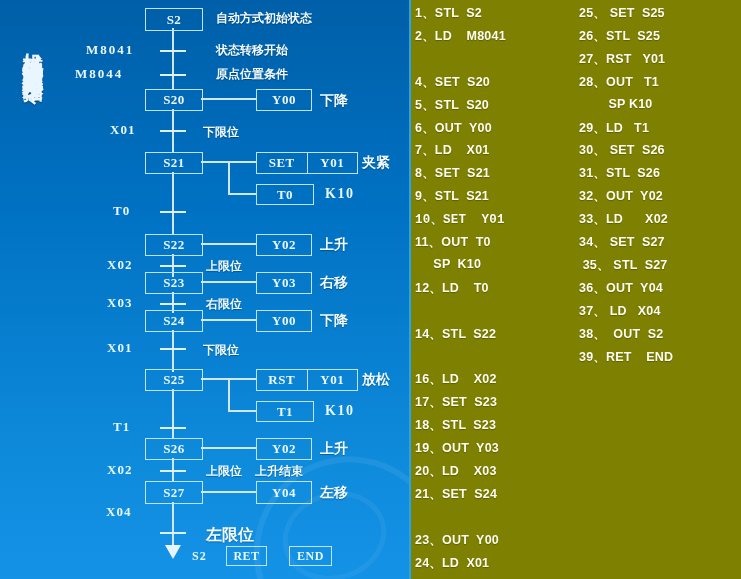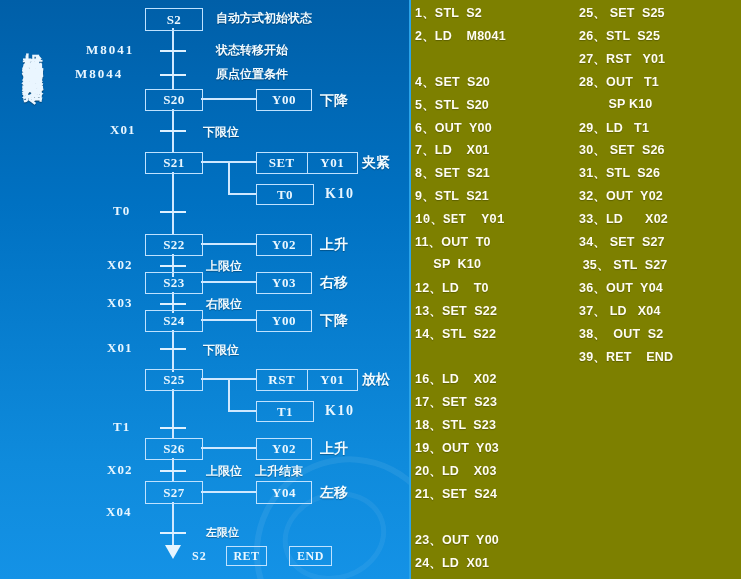--- a/index.html
+++ b/index.html
@@ -58,21 +58,21 @@
   .box .cellA{border-right:1.6px solid #bfe2ff;}
   .lbl{
     position:absolute;color:#e8f6ff;font-family:"Liberation Serif", serif;
     font-size:13px;font-weight:700;letter-spacing:1px;white-space:nowrap;
   }
   .cnlbl{
     position:absolute;color:#f2fbff;font-family:"DejaVu Sans", sans-serif;
     font-size:12px;font-weight:700;white-space:nowrap;
     text-shadow:0 1px 1px rgba(0,0,0,.3);
   }
-  .cnlbl.small{font-size:11px;font-weight:600;}
+  .cnlbl.small{font-size:16px;font-weight:600;}
   .cnlbl.big{font-size:14px;}
   .arrow{
     position:absolute;width:0;height:0;
     border-left:8px solid transparent;border-right:8px solid transparent;
     border-top:14px solid #e6f5ff;
   }
 
   
   #right-panel{
     position:absolute;left:411px;top:0;width:330px;height:579px;
@@ -263,21 +263,20 @@
         <div class="irow" style="top: 73.7px;">4、SET  S20</div>
         <div class="irow" style="top: 96.6px;">5、STL  S20</div>
         <div class="irow" style="top: 119.5px;">6、OUT  Y00</div>
         <div class="irow" style="top: 142.4px;">7、LD    X01</div>
         <div class="irow" style="top: 165.3px;">8、SET  S21</div>
         <div class="irow" style="top: 188.2px;">9、STL  S21</div>
         <div class="irow" style="top: 211.1px; font-family: Liberation Mono, monospace;">10、SET  Y01</div>
         <div class="irow" style="top: 234px;">11、OUT  T0</div>
         <div class="irow" style="top: 256.9px;">     SP  K10</div>
         <div class="irow" style="top: 279.8px;">12、LD    T0</div>
-        <div class="irow" style="top: 302.7px;">13、SET  S22</div>
         <div class="irow" style="top: 325.6px;">14、STL  S22</div>
         <div class="irow" style="top: 371.4px;">16、LD    X02</div>
         <div class="irow" style="top: 394.3px;">17、SET  S23</div>
         <div class="irow" style="top: 417.2px;">18、STL  S23</div>
         <div class="irow" style="top: 440.1px;">19、OUT  Y03</div>
         <div class="irow" style="top: 463px;">20、LD    X03</div>
         <div class="irow" style="top: 485.9px;">21、SET  S24</div>
         <div class="irow" style="top: 531.7px;">23、OUT  Y00</div>
         <div class="irow" style="top: 554.6px;">24、LD  X01</div>
       </div>

